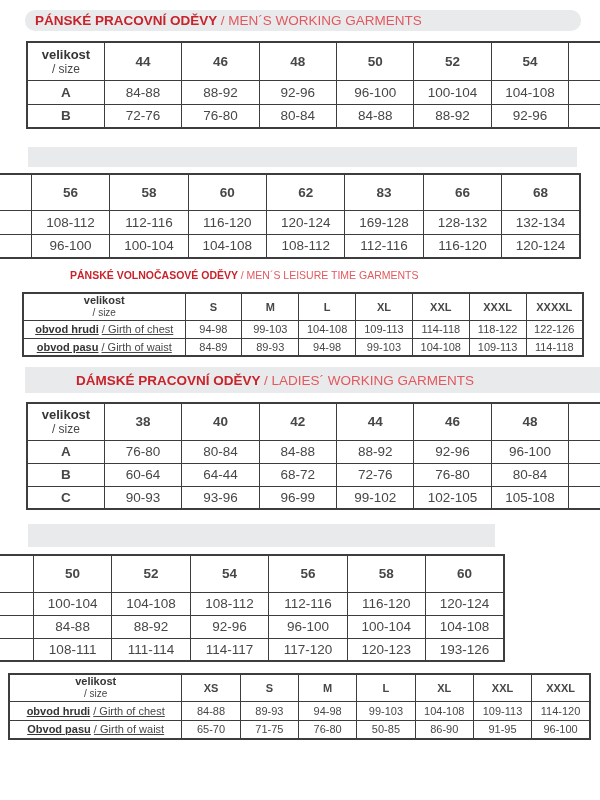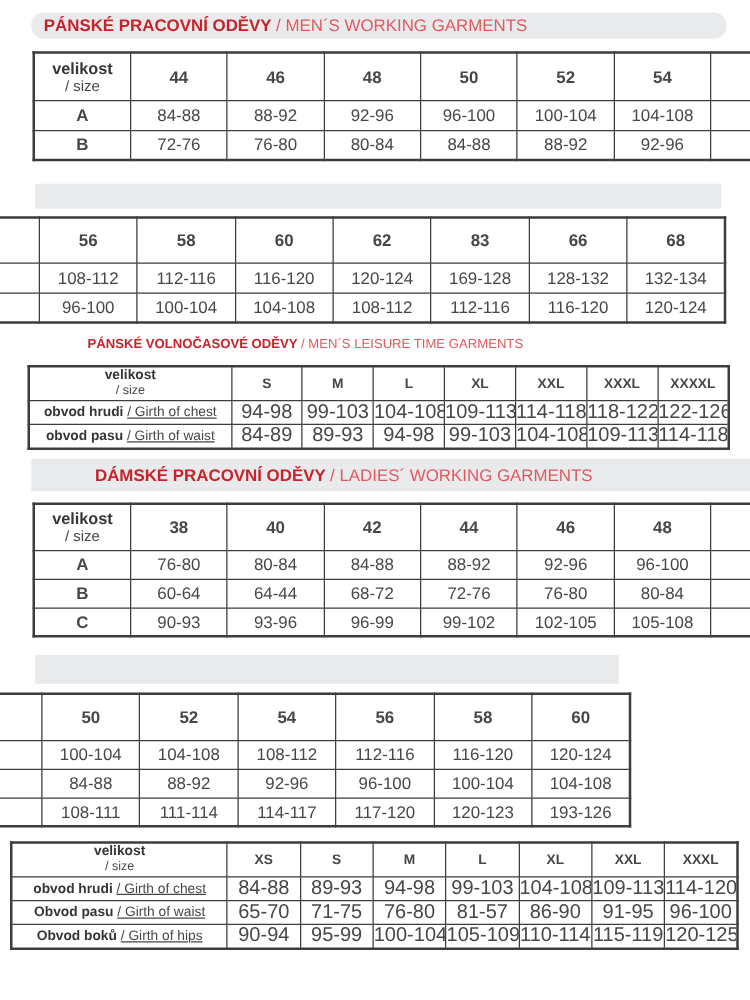--- a/index.html
+++ b/index.html
@@ -24,24 +24,24 @@
     padding:0;text-align:center;vertical-align:middle;color:#474747;
     overflow:hidden;white-space:nowrap;
   }
   
   .big th{font-size:13.5px;font-weight:bold;color:#353535;}
   .big td{font-size:13.5px;font-weight:normal;}
   .big .vl{display:block;font-size:13px;font-weight:bold;line-height:15px;color:#353535;}
   .big .vs{display:block;font-size:12px;font-weight:normal;line-height:14px;color:#474747;}
   
   .small th{font-size:11px;font-weight:bold;color:#353535;}
-  .small td{font-size:16px;font-weight:normal;}
+  .small td{font-size:11px;font-weight:normal;}
   .small .vl{display:block;font-size:11px;font-weight:bold;line-height:13px;color:#353535;}
   .small .vs{display:block;font-size:10px;font-weight:normal;line-height:12px;color:#474747;}
-  .small th.rowlbl b{font-weight:bold;color:#353535;}
+  .small th.rowlbl b{font-weight:bold;color:#353535;text-decoration:underline;}
   .small th.rowlbl span.en{font-weight:normal;color:#474747;text-decoration:underline;}
   
   .t1{width:621px;} .t1 col{width:77px;}
   .t1 tr{height:24px;} .t1 tr:first-child{height:38px;}
   .t2{width:629px;} .t2 col{width:78px;}
   .t2 tr{height:24px;} .t2 tr:first-child{height:36px;}
   .t3{width:562px;} .t3 col{width:56.5px;} .t3 colgroup col:first-child{width:161px;}
   .t3 tr{height:18px;} .t3 tr:first-child{height:27px;}
   .t4{width:621px;} .t4 col{width:77px;}
   .t4 tr{height:23px;} .t4 tr:first-child{height:37px;}
@@ -362,32 +362,22 @@
             <td>99-103</td>
             <td>104-108</td>
             <td>109-113</td>
             <td>114-120</td>
           </tr>
           <tr>
             <th class="rowlbl"><b>Obvod pasu</b> <span class="en">/ Girth of waist</span></th>
             <td>65-70</td>
             <td>71-75</td>
             <td>76-80</td>
-            <td>81-57</td>
+            <td>50-85</td>
             <td>86-90</td>
             <td>91-95</td>
             <td>96-100</td>
           </tr>
-          <tr>
-            <th class="rowlbl"><b>Obvod boků</b> <span class="en">/ Girth of hips</span></th>
-            <td>90-94</td>
-            <td>95-99</td>
-            <td>100-104</td>
-            <td>105-109</td>
-            <td>110-114</td>
-            <td>115-119</td>
-            <td>120-125</td>
-          </tr>
         </tbody>
       </table>
   </div>
 
 </div>
 
 </body></html>

